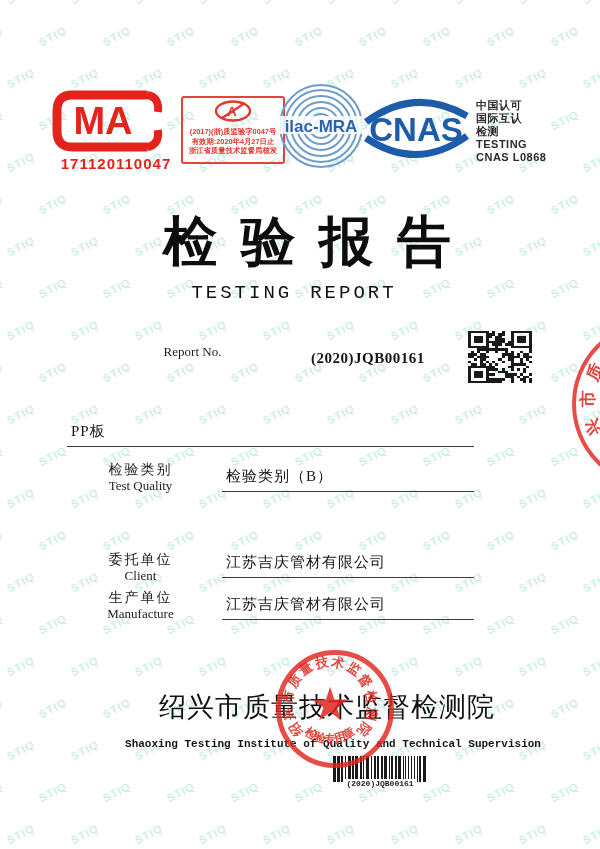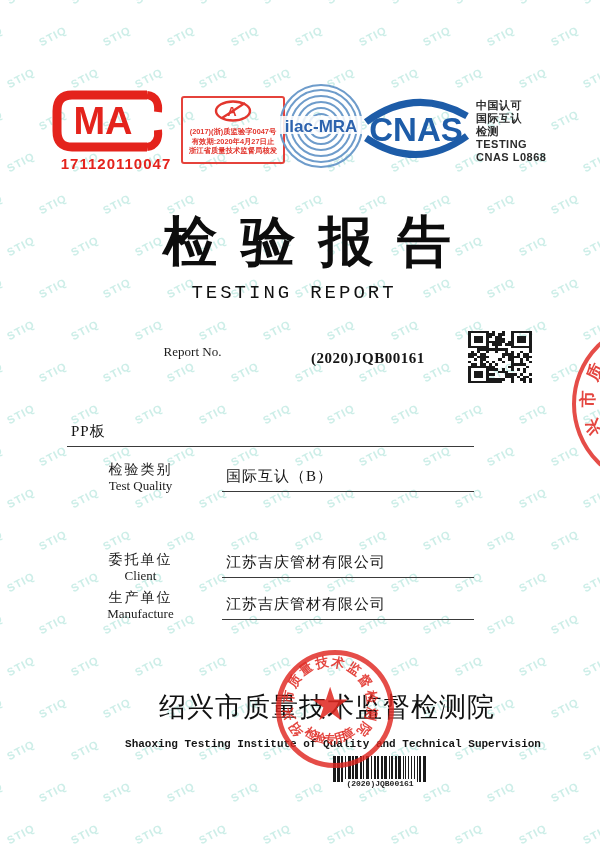--- a/index.html
+++ b/index.html
@@ -595,21 +595,21 @@
       <div class="val">
           <span>PP板</span>
         </div>
     </div>
     <div class="field" style="top:462px;height:30px;">
       <div class="lbl">
           <div class="zh">检验类别</div>
           <div class="en">Test Quality</div>
         </div>
       <div class="val">
-          <span>国际互认（B）</span>
+          <span>检验类别（B）</span>
         </div>
     </div>
     <div class="field" style="top:552px;height:26px;">
       <div class="lbl">
           <div class="zh">委托单位</div>
           <div class="en">Client</div>
         </div>
       <div class="val">
           <span>江苏吉庆管材有限公司</span>
         </div>

